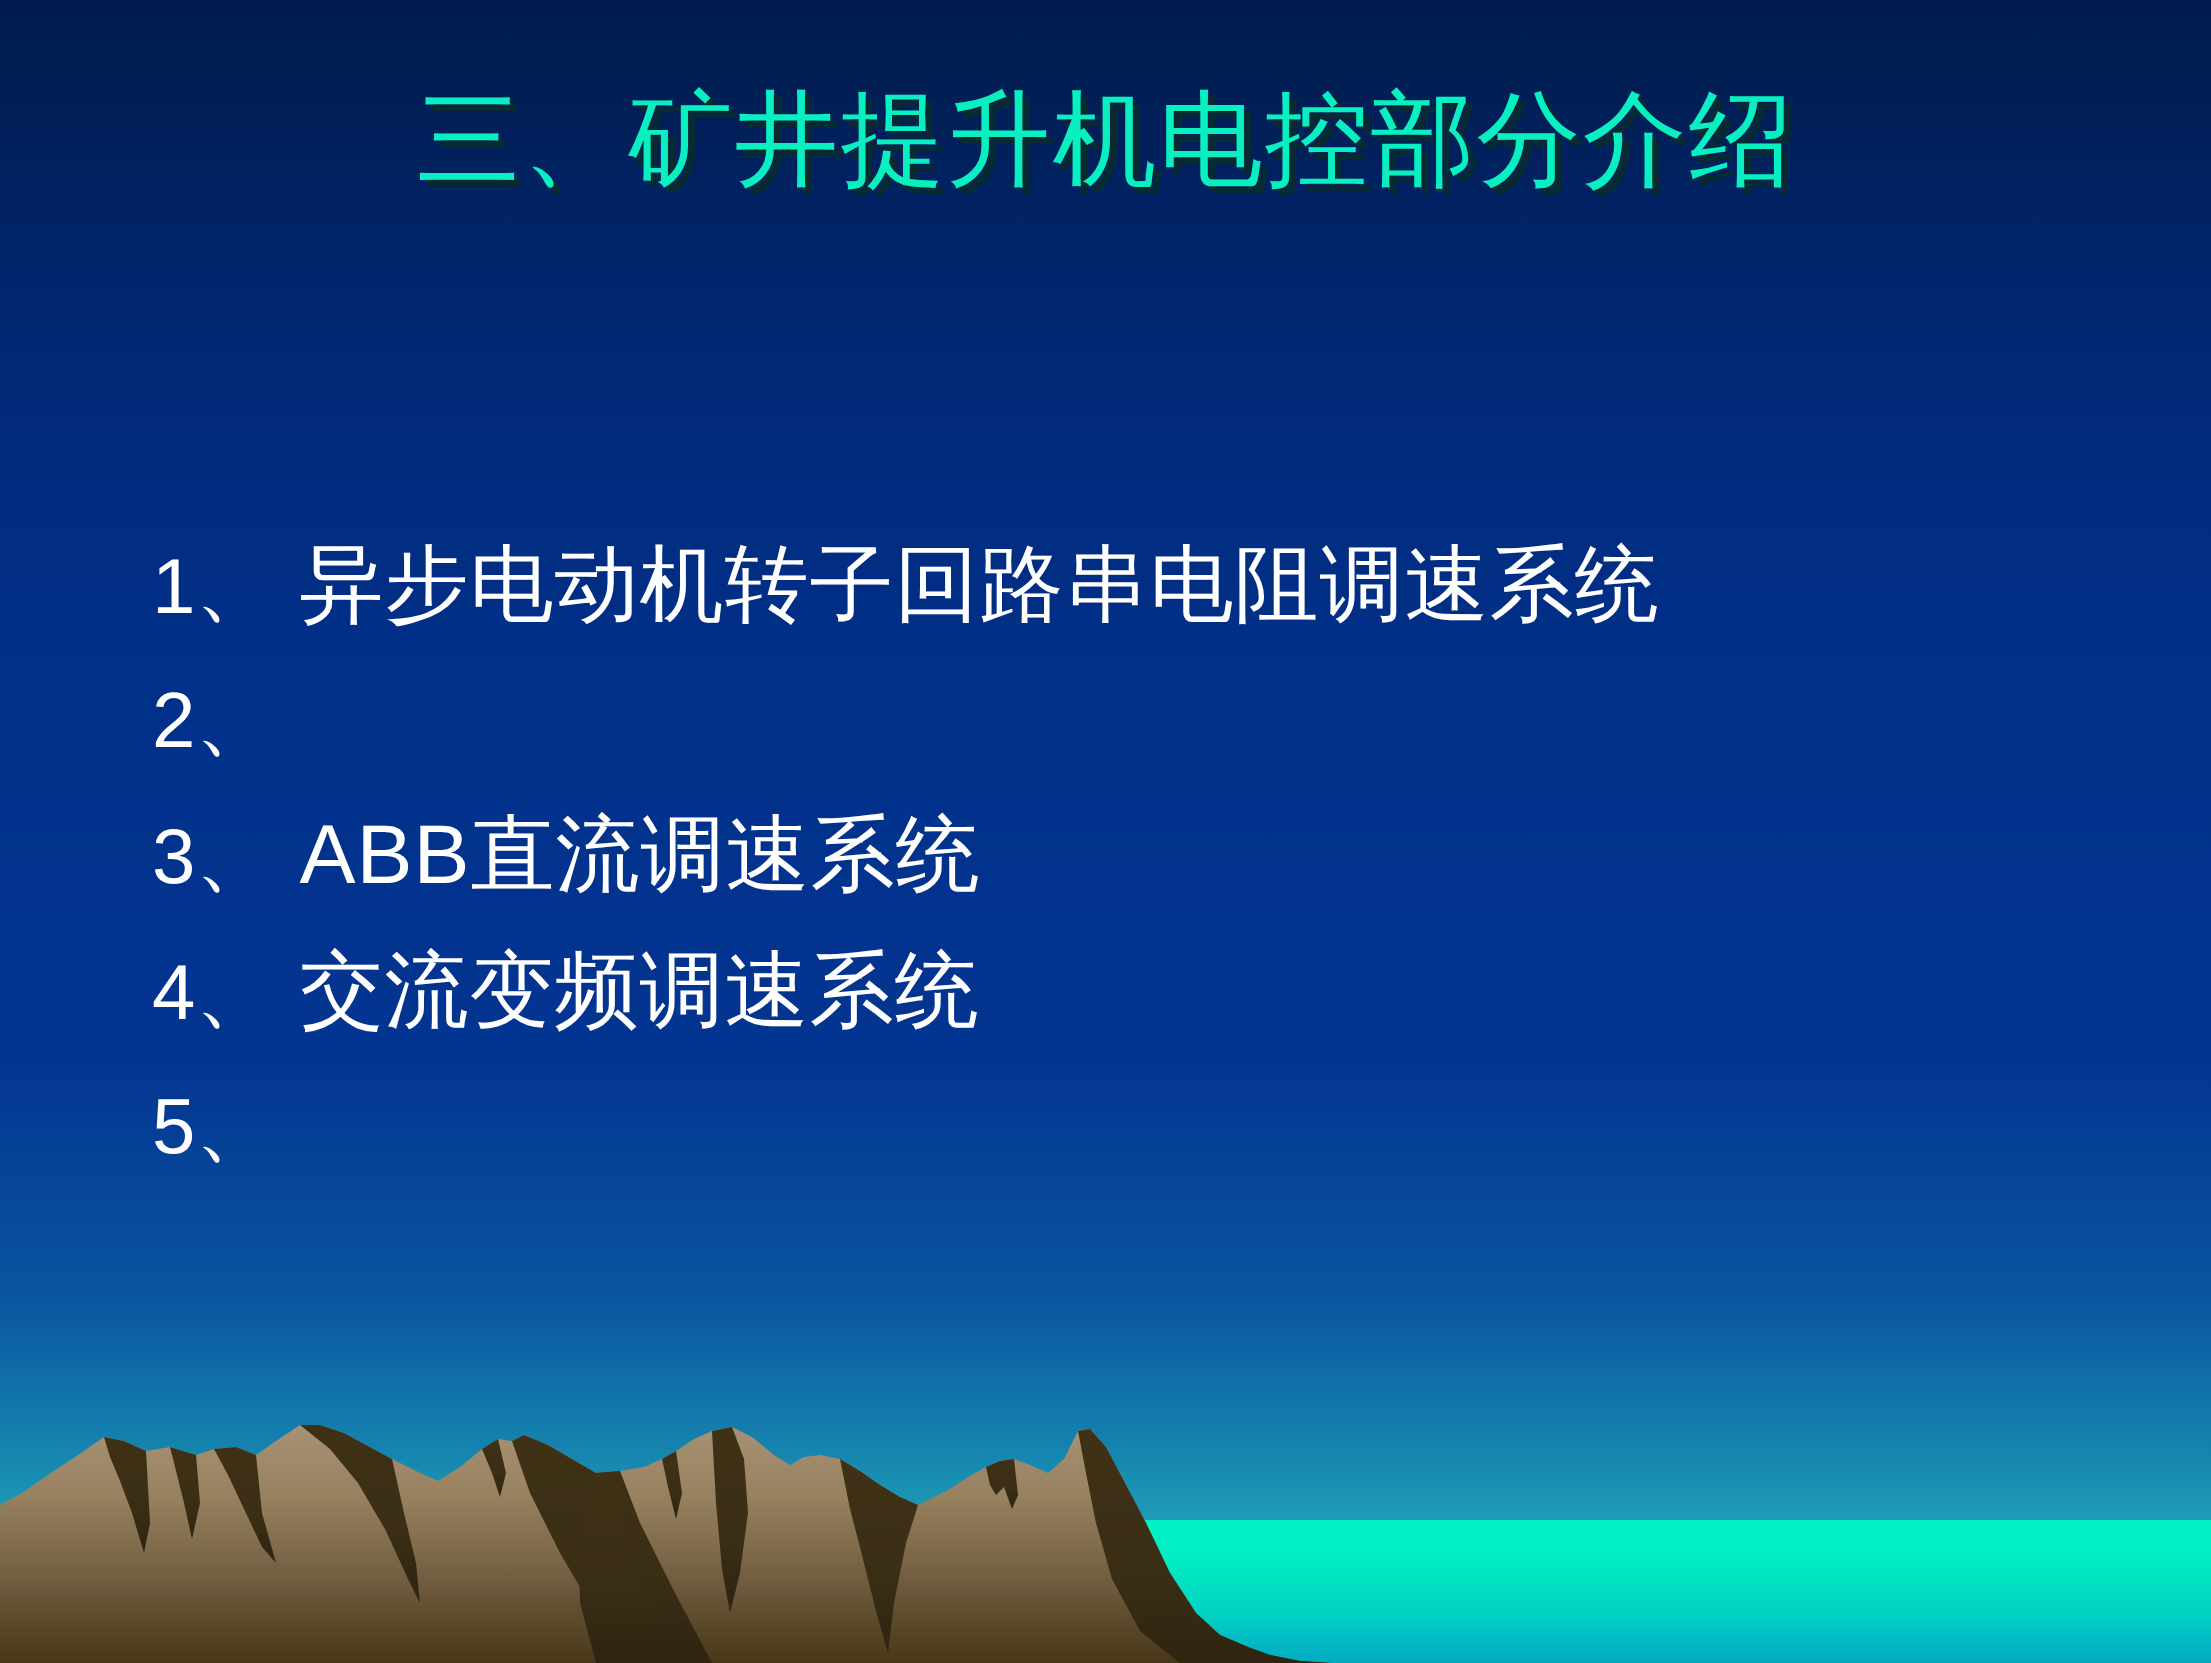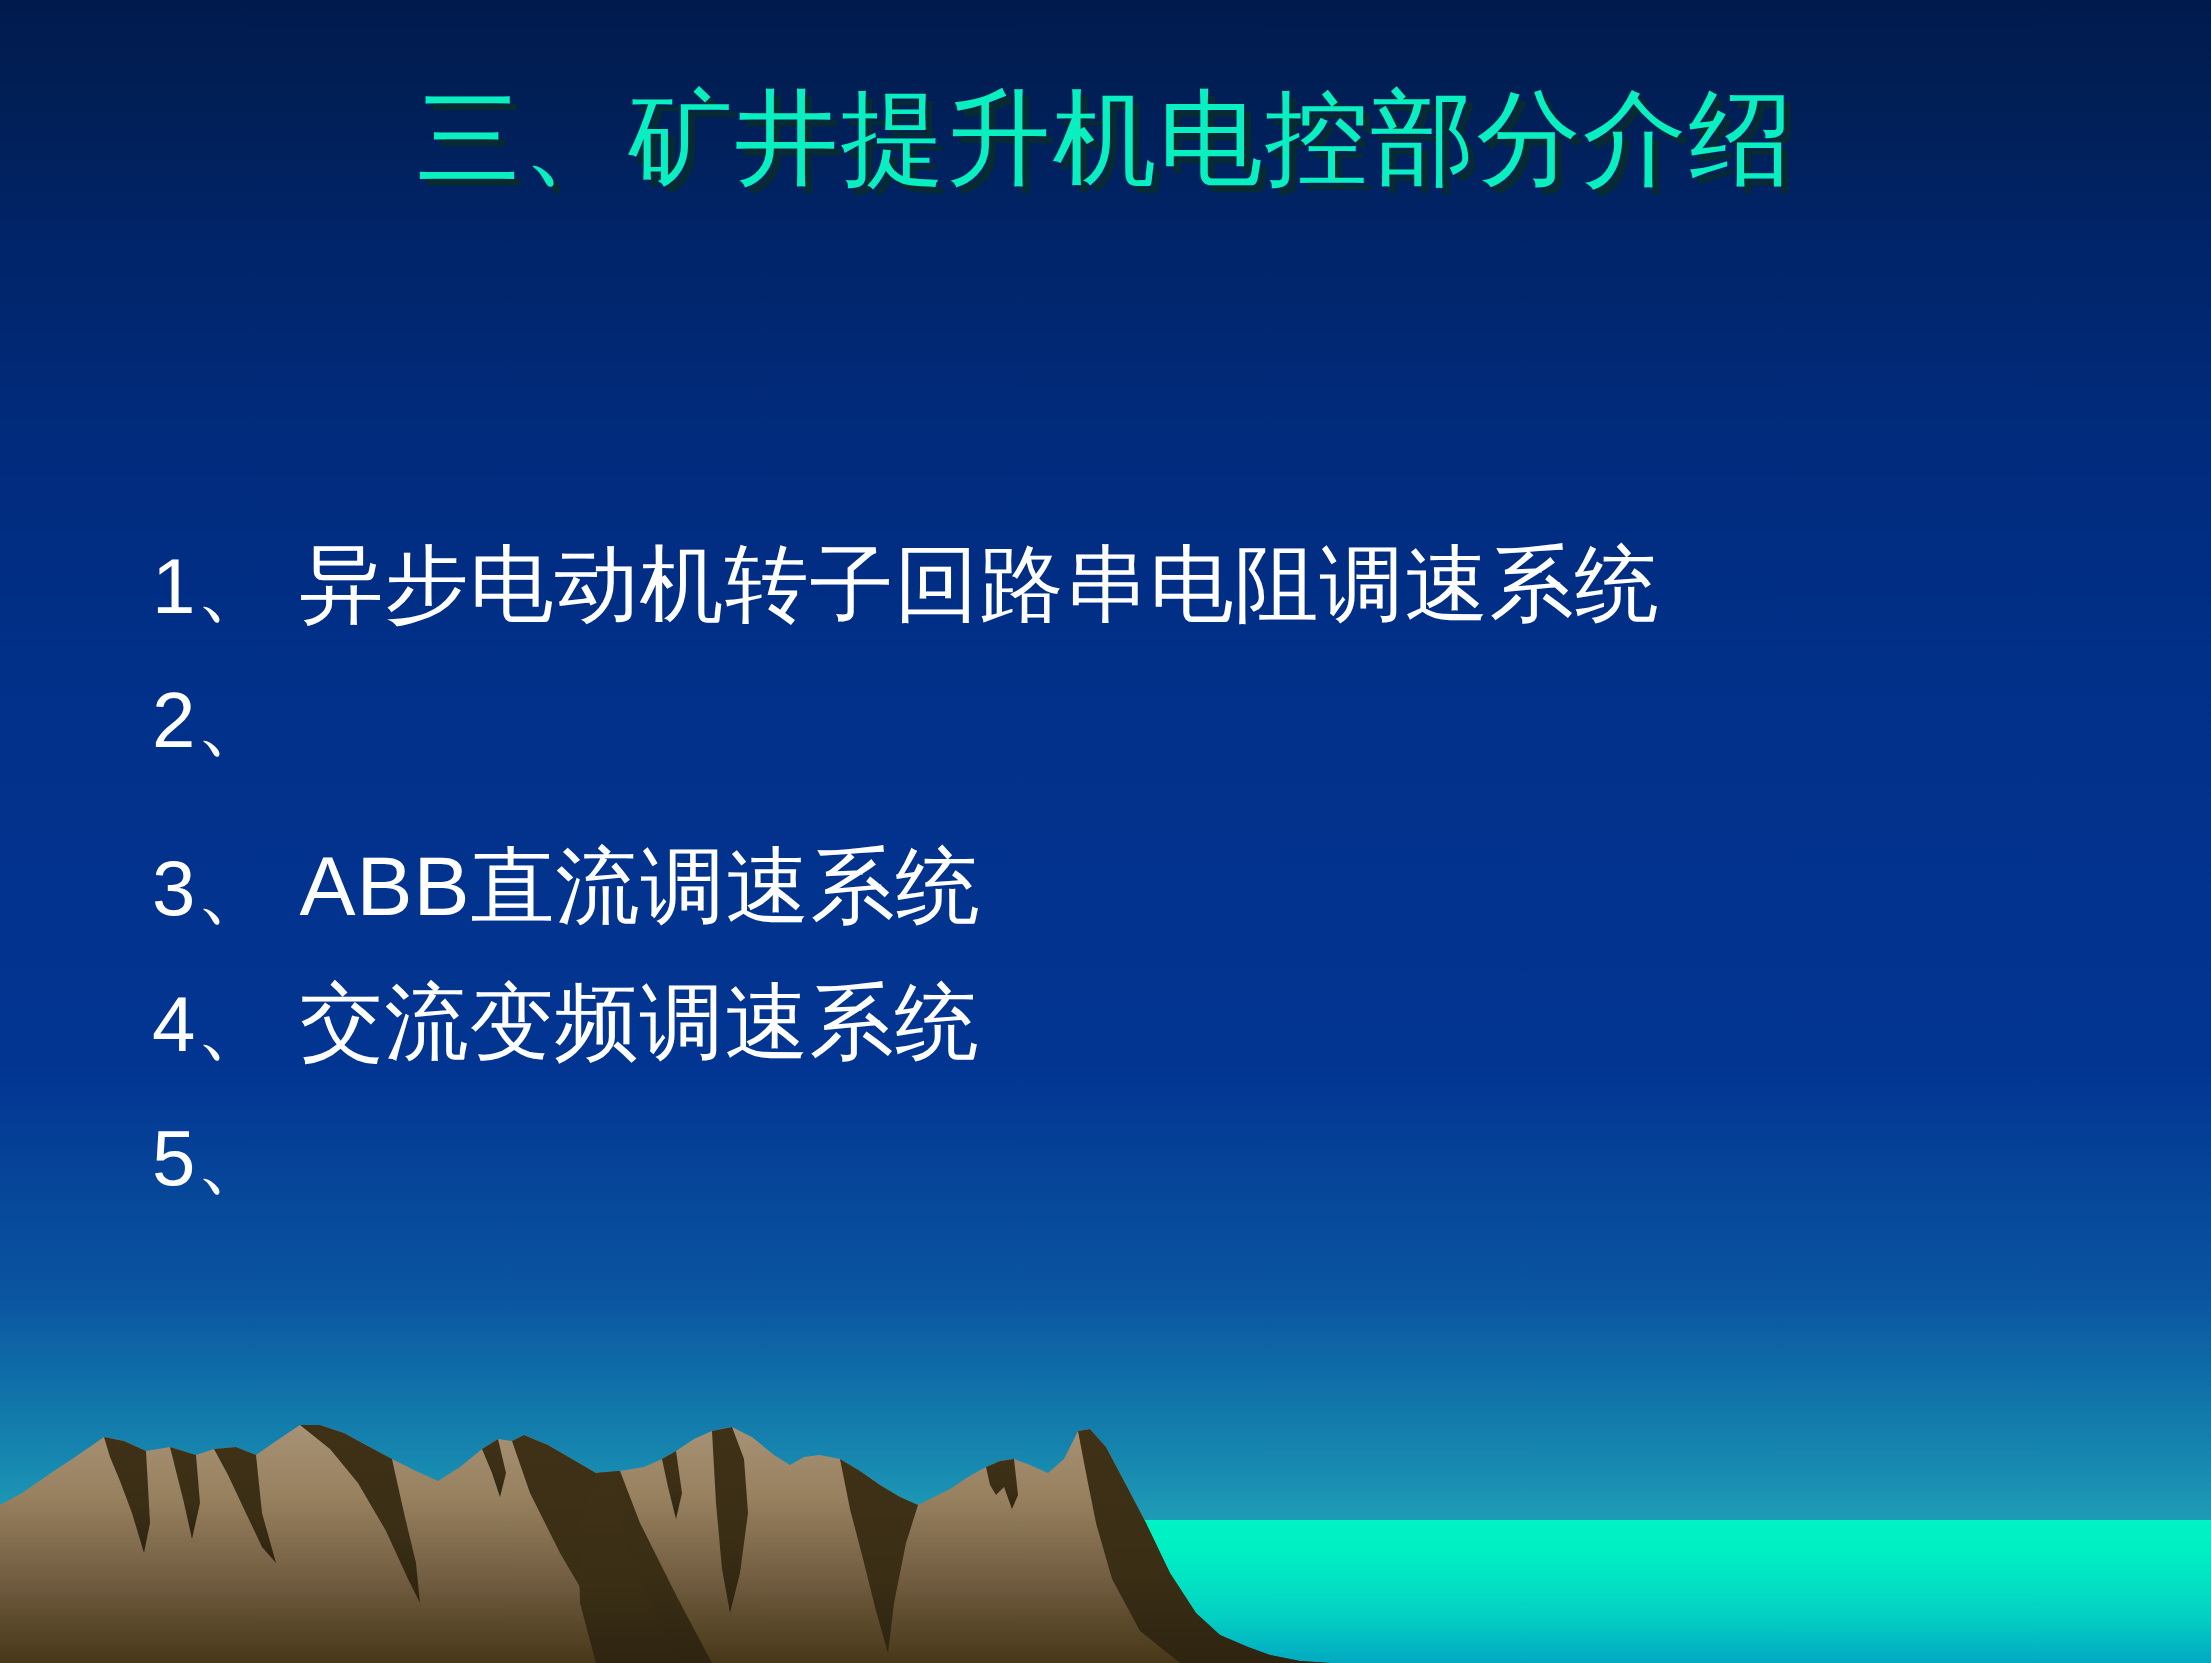--- a/index.html
+++ b/index.html
@@ -53,21 +53,21 @@
     left: 0;
     right: 0;
     top: 78px;
     text-align: center;
     font-size: 104px;
     line-height: 1.18;
     letter-spacing: 2px;
     color: #0aefc0;
     text-shadow: 7px 7px 0 #072a33;
     white-space: nowrap;
-    font-family: Liberation Serif, serif;
+    font-family: Liberation Sans, sans-serif;
   }
 
   
   .bullets {
     position: absolute;
     left: 152px;
     top: 536px;
     right: 60px;
   }
   .bullet-row {
@@ -92,21 +92,20 @@
   }
   .bullet-text {
     font-family: "Liberation Serif", "DejaVu Serif", serif;
     font-size: 84px;
     flex: 0 1 auto;
     letter-spacing: 1px;
     text-align: right;
   }
   .bullet-text.latin-lead {
     font-family: "Liberation Sans", "DejaVu Sans", sans-serif;
-    margin-top: 32px;
   }
 
   
   .mountains {
     position: absolute;
     left: 0;
     bottom: 0;
     width: 2211px;
     height: 300px;
   }

